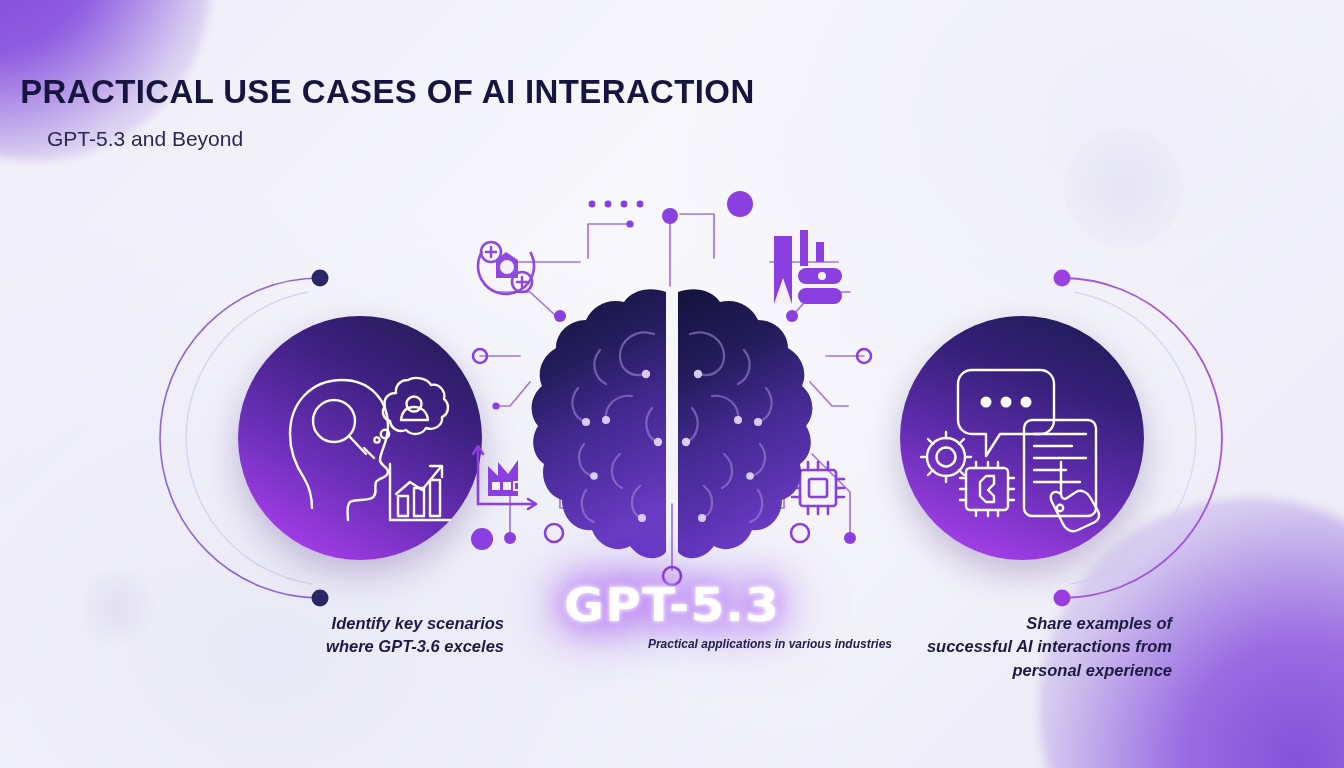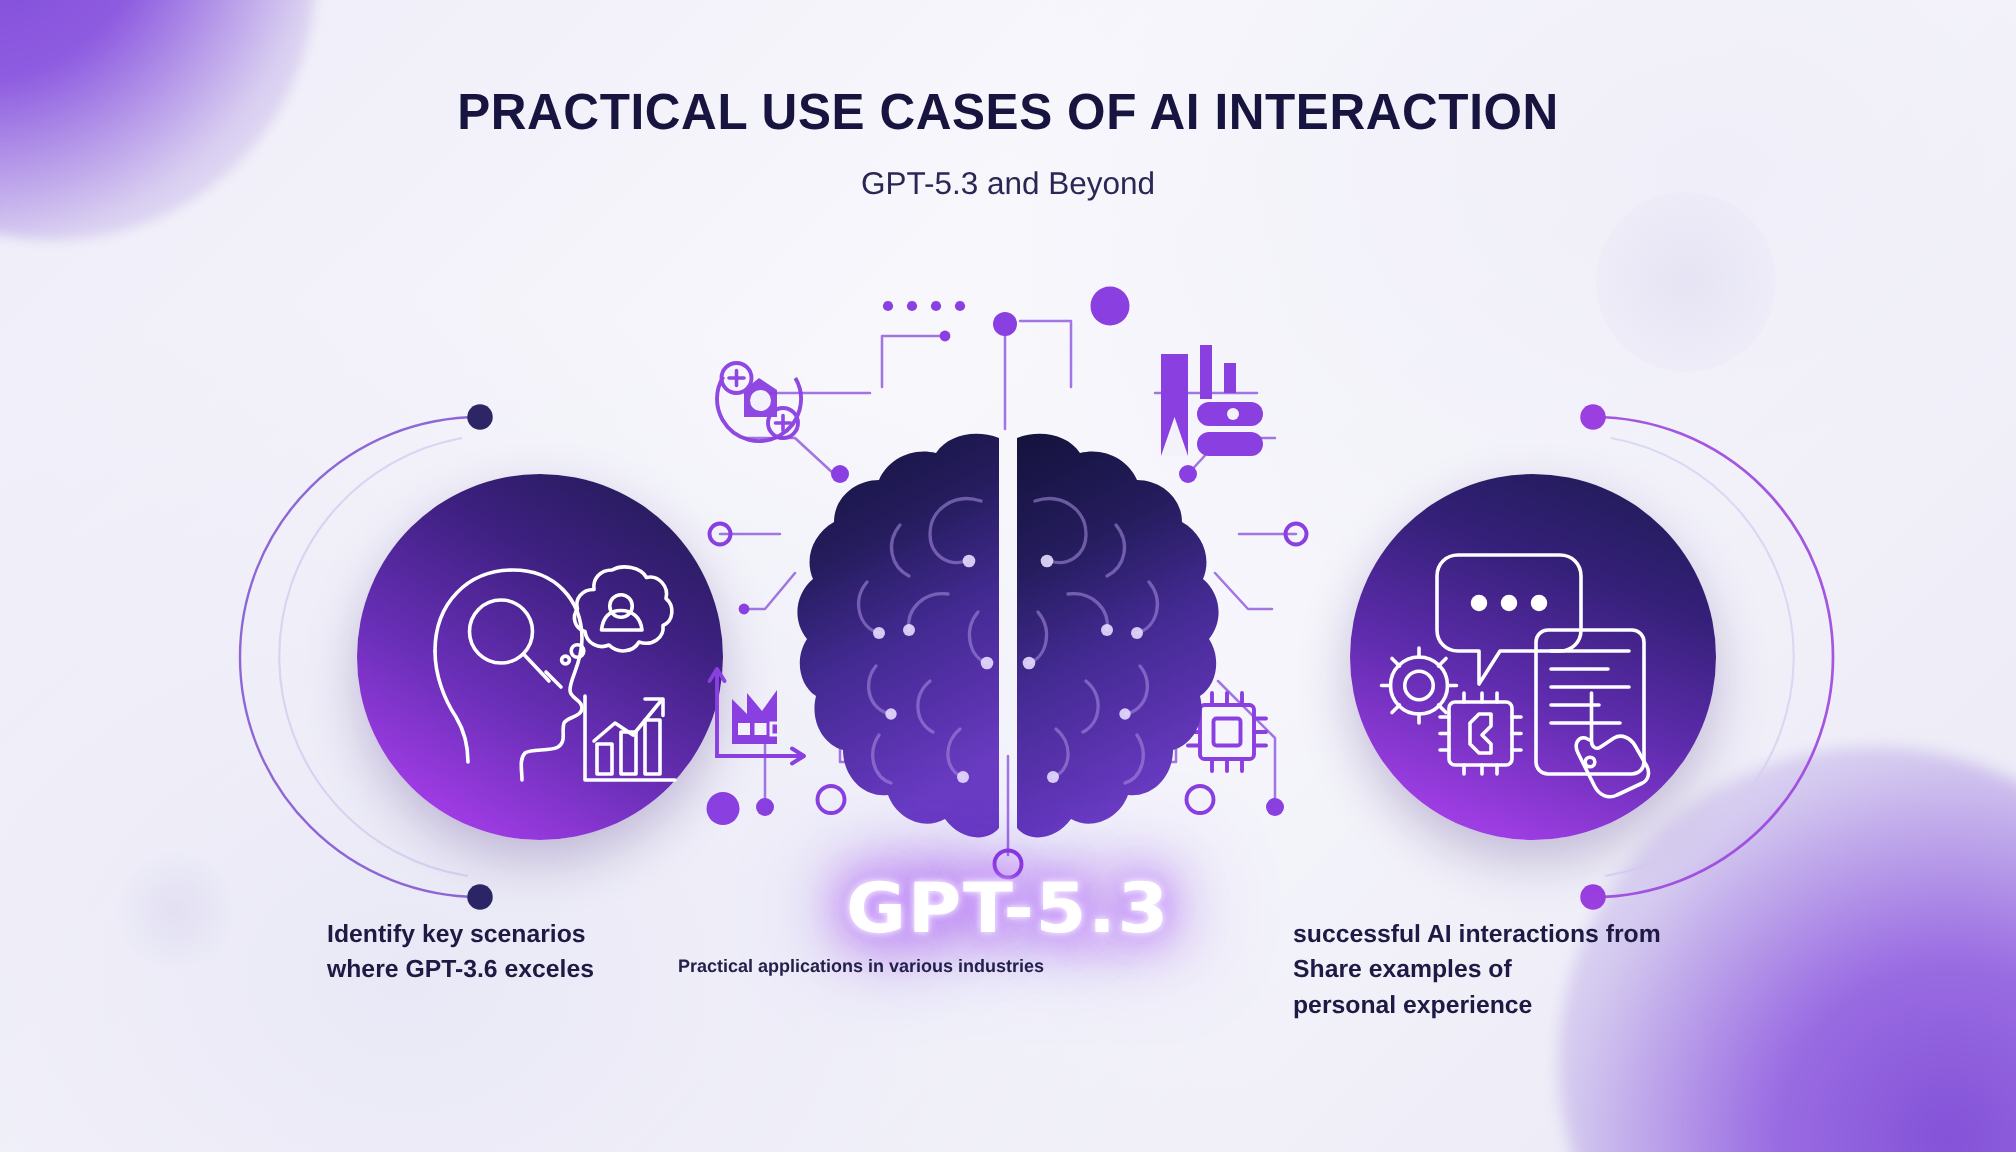--- a/index.html
+++ b/index.html
@@ -34,28 +34,28 @@
   .blob-ghost-tr{
     right:160px; top:128px; width:120px; height:120px;
     background:radial-gradient(circle, rgba(205,200,232,0.30) 0%, rgba(205,200,232,0.10) 70%, rgba(205,200,232,0) 100%);
   }
   .blob-ghost-bl{
     left:78px; bottom:122px; width:78px; height:78px;
     background:radial-gradient(circle, rgba(203,198,231,0.32) 0%, rgba(203,198,231,0) 75%);
   }
 
   
-  header{ position:absolute; top:56px; left:0; width:100%; text-align:center; }
+  header{ position:absolute; top:72px; left:0; width:100%; text-align:left; }
   #title{
     font-size:34px; font-weight:bold; letter-spacing:0.4px;
     color:#171540; font-stretch:condensed;
     transform:scaleX(0.97); white-space:nowrap;
   }
   #subtitle{
-    margin-top:16px; font-size:21px; color:#2a2754; font-weight:400;
+    margin-top:16px; font-size:21px; color:#2a2754; font-weight:400;padding-left:47px;
   }
 
   
   .side{ position:absolute; width:300px; height:300px; }
   #left-side{ left:210px; top:288px; }
   #right-side{ left:872px; top:288px; }
 
   .arc-svg{ position:absolute; left:-18px; top:-18px; width:336px; height:336px; overflow:visible; }
 
   .disc{
@@ -81,22 +81,22 @@
     text-shadow:
        0 0 5px #ffffff,
        0 0 13px #d9b6ff,
        0 0 26px #a855f7,
        0 0 44px #8b3fe0,
        0 0 70px #7b2fd0;
   }
 
   
   .caption{
-    position:absolute; text-align:left;
-    color:#1d1a44; line-height:1.42;
+    position:absolute; text-align:right;
+    color:#1d1a44; line-height:1.42;font-style:italic;
   }
   #cap-left{ left:218px; top:612px; width:286px; font-size:16.5px; font-weight:bold; }
   #cap-center{ left:452px; top:636px; width:440px; font-size:12px; font-weight:bold; color:#23204b; }
   #cap-right{ left:862px; top:612px; width:310px; font-size:16.5px; font-weight:bold; }
 </style>
 </head>
 <body>
 
 <div id="stage">
 
@@ -197,22 +197,22 @@
           <circle cx="160" cy="192" r="3.2"></circle>
           <path d="M161 146 L161 178 C161 182, 164 184, 167 182 L176 176
                    C181 173, 187 176, 190 181 L198 195 C200 199, 199 204, 195 206
                    L178 214 C172 217, 166 214, 163 208 L152 186 C149 180, 152 175, 157 176 L161 178"></path>
         </g>
       </svg>
     </div>
   </div>
 
   <div class="caption" id="cap-right">
+    <div>Share examples of</div>
     <div>successful AI interactions from</div>
-    <div>Share examples of</div>
     <div>personal experience</div>
   </div>
 
   <div id="center">
 
     <svg id="circuit-layer" viewBox="0 0 440 420" fill="none">
       <g stroke="#9b6be0" stroke-width="1.7" opacity="0.92" stroke-linecap="round" stroke-linejoin="round">
 
         <path d="M218 36 L218 100"></path>
         <path d="M178 38 L136 38 L136 72"></path>

